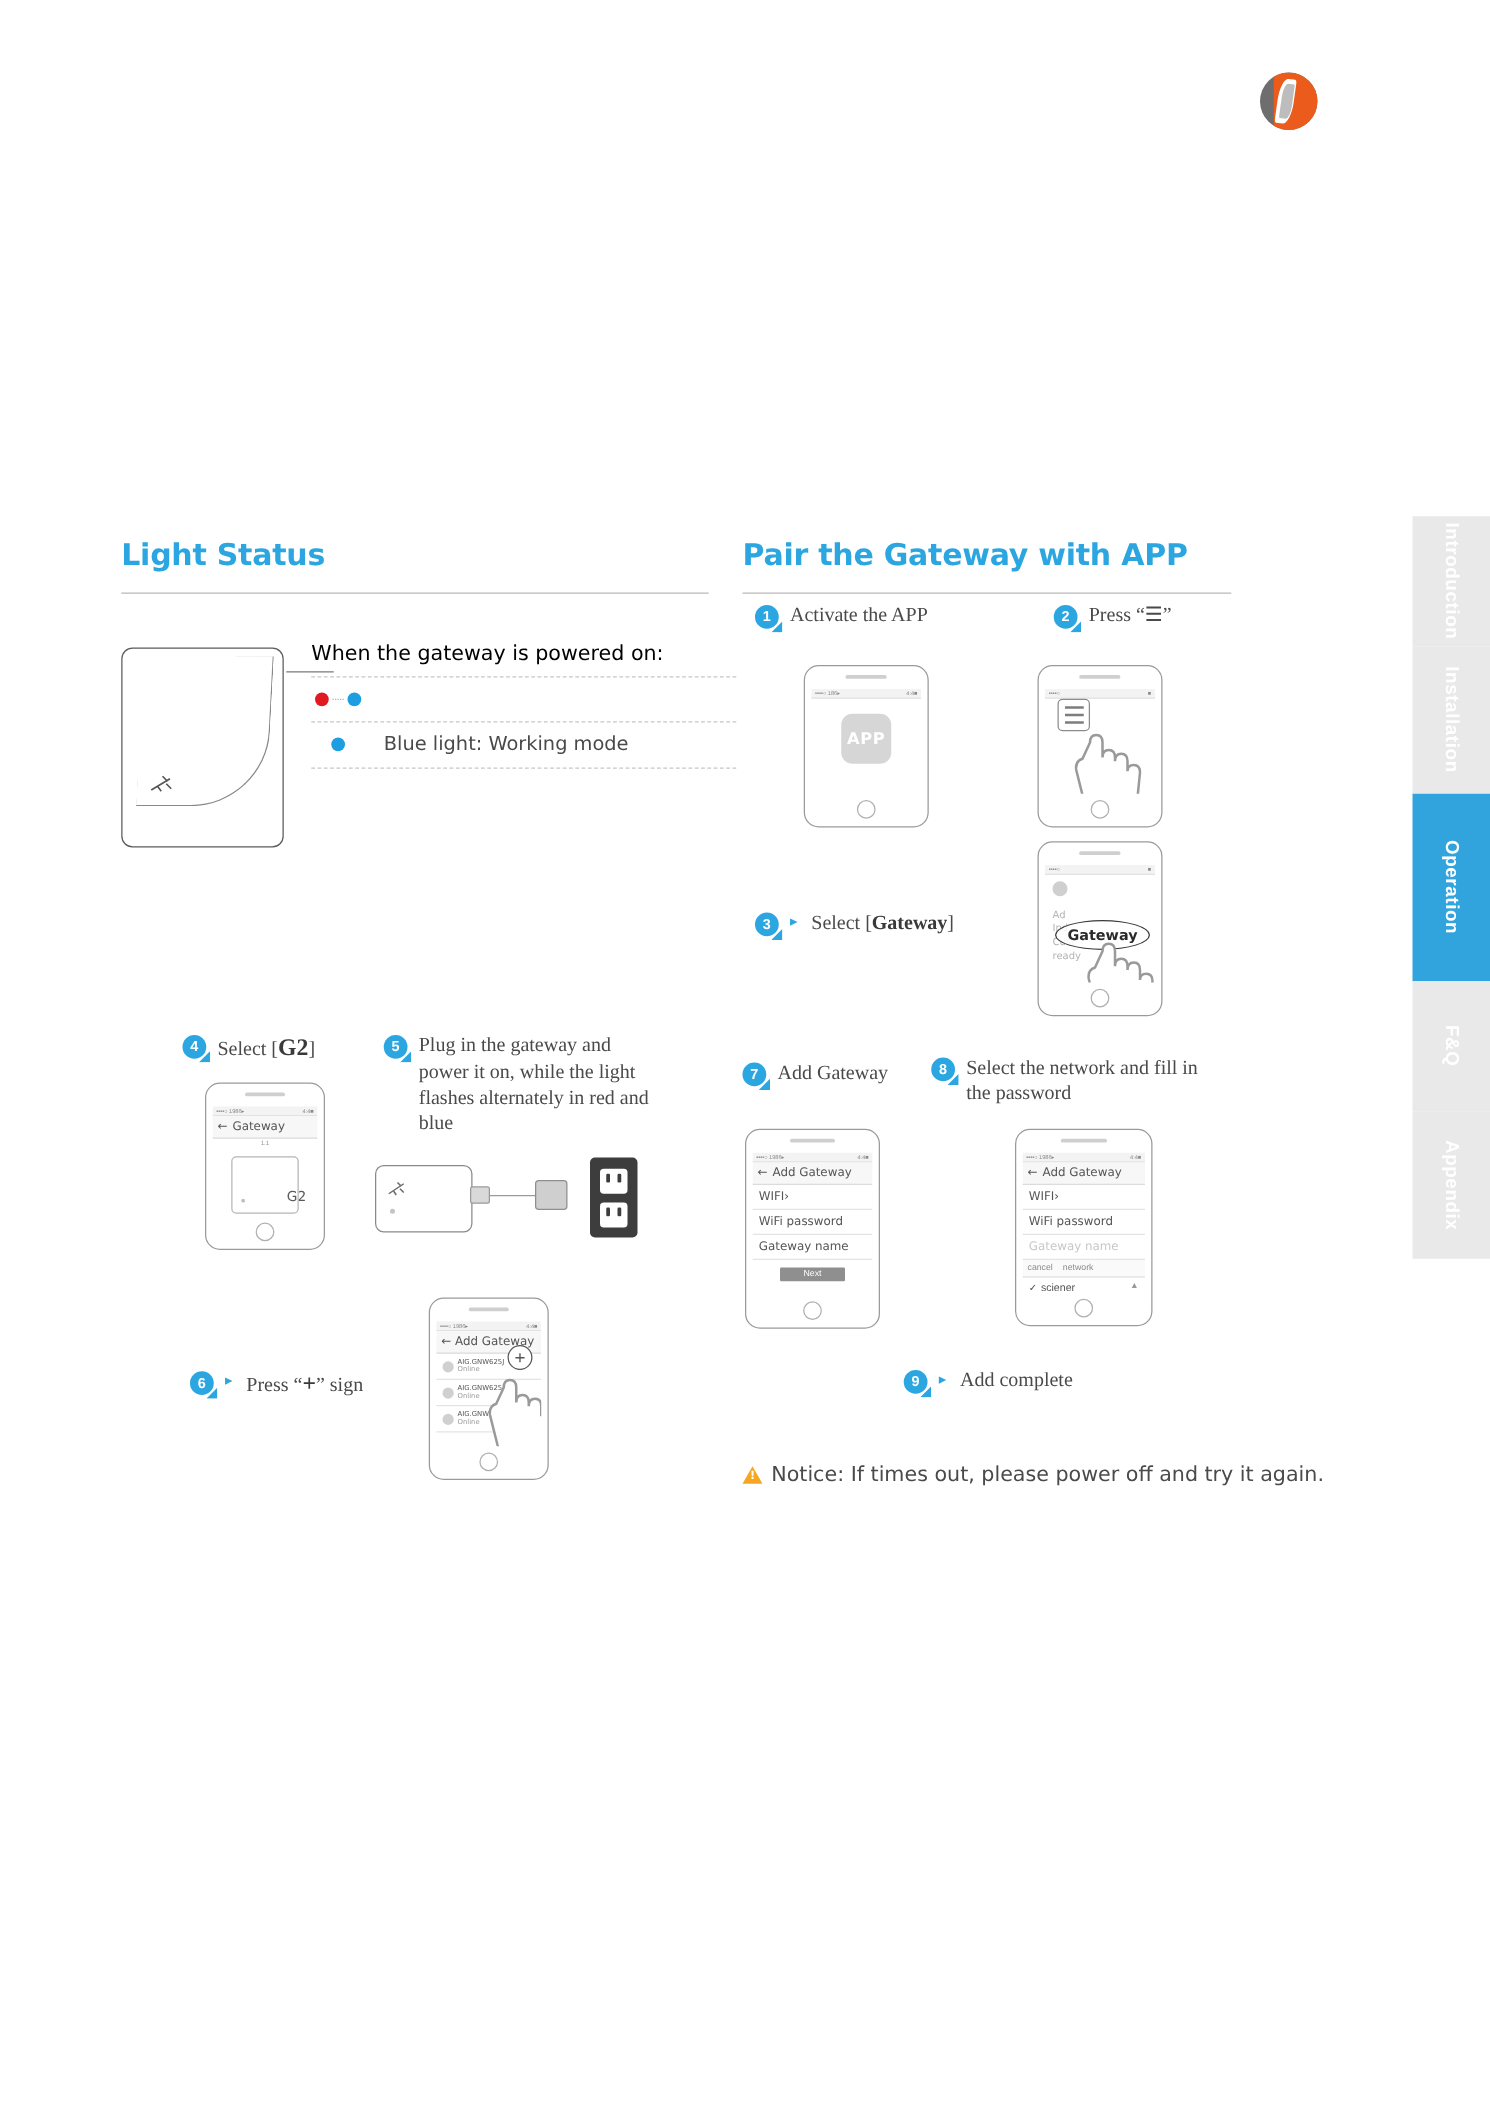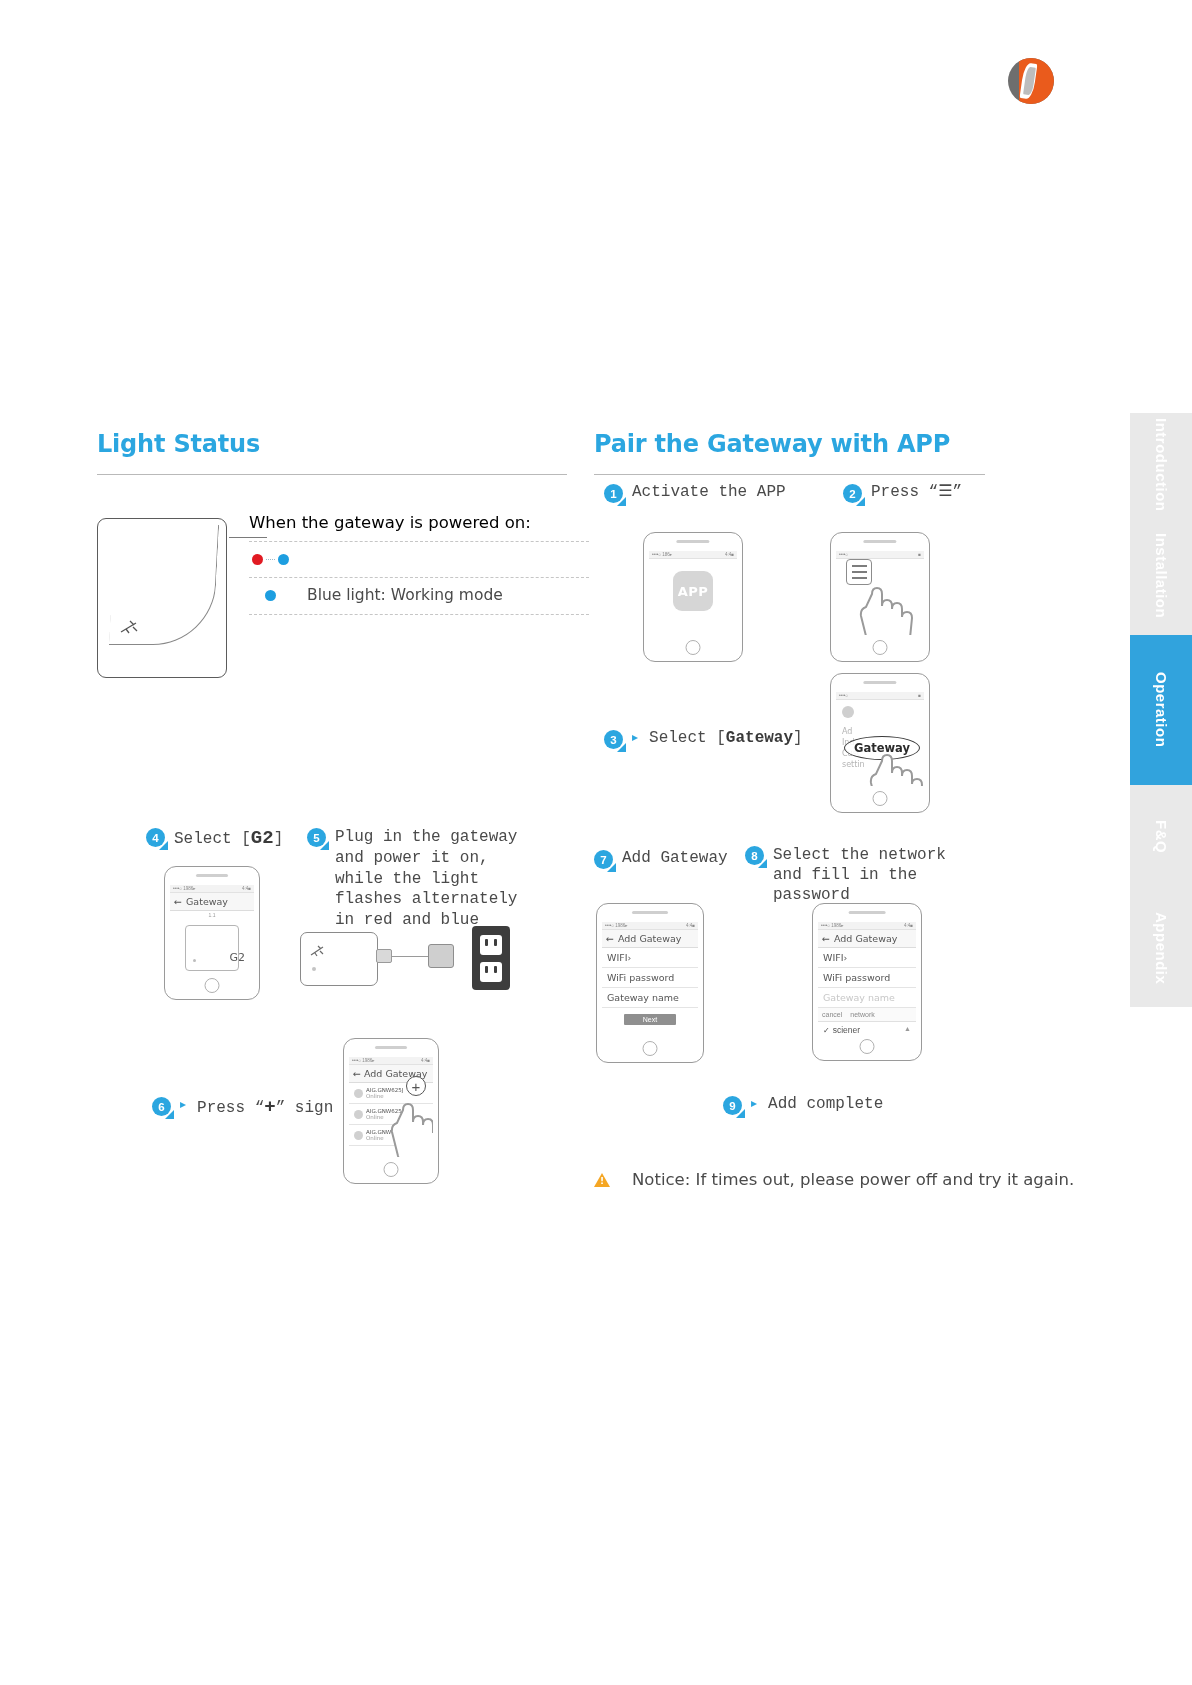--- a/index.html
+++ b/index.html
@@ -136,21 +136,21 @@
   .badge::after {
     content: ""; position: absolute; right: -3px; bottom: -3px;
     width: 9px; height: 9px; background: #2ba6e0;
     clip-path: polygon(100% 0, 100% 100%, 0 100%);
   }
   .step {
     display: flex; align-items: flex-start; gap: 9px;
   }
   .step-txt {
     font-size: 16px; color: #4a4a4a; line-height: 1.22;
-    font-family: Liberation Mono, monospace;
+    font-family: Liberation Serif, serif;
     position: relative; top: -1px;
   }
   .step-txt b { font-weight: 700; color: #3a3a3a; }
   .step-arrow { color: #2ba6e0; font-size: 12px; margin-right: 2px; }
 
   
   .phone {
     position: absolute;
     border: 1.5px solid #9a9a9a;
     border-radius: 12px;
@@ -280,21 +280,21 @@
   .socket::before, .socket::after {
     content: ""; position: absolute; top: 4px; width: 3px; height: 7px;
     background: #3d3d3d; border-radius: 1px;
   }
   .socket::before { left: 5px; }
   .socket::after { right: 5px; }
 
   
   .notice {
     position: absolute; left: 594px; top: 1170px;
-    display: flex; align-items: center; gap: 22px;
+    display: flex; align-items: center; gap: 7px;
     font-size: 16.5px; color: #4a4a4a;
     font-family: "DejaVu Sans", sans-serif;
   }
   .warn-tri {
     width: 0; height: 0; border-left: 8px solid transparent;
     border-right: 8px solid transparent; border-bottom: 14px solid #f5a623;
     position: relative;
   }
   .warn-tri::after {
     content: "!"; position: absolute; left: -2px; top: 3px;
@@ -428,21 +428,21 @@
       <div class="statusbar">
         <span>••••○</span>
         <span>■</span>
       </div>
       <div style="padding:4px 6px;">
         <span style="display:inline-block;width:12px;height:12px;border-radius:50%;background:#cfcfcf;"></span>
       </div>
       <div class="faint">Ad</div>
       <div class="faint">Ind</div>
       <div class="faint">Cust</div>
-      <div class="faint">settin</div>
+      <div class="faint">ready</div>
       <div class="gw-ellipse">Gateway</div>
       <div class="hand" style="left:26px; top:52px;">
         <svg width="62" height="76" viewBox="0 0 62 76">
           <path d="M14 30 q-6 2 -5 9 l6 24 q3 10 14 10 l16 0 q12 0 13-12 l2-20 q0-6-5-6 q-5 0-5 5 l0-8 q0-6-5-6 q-5 0-5 6 l0-3 q0-6-5-6 q-5 0-5 6 l0-12 q0-6-5-6 q-5 0-5 6 Z" fill="#ffffff" stroke="#9a9a9a" stroke-width="2"></path>
         </svg>
       </div>
     </div>
     <div class="home"></div>
   </div>
 

